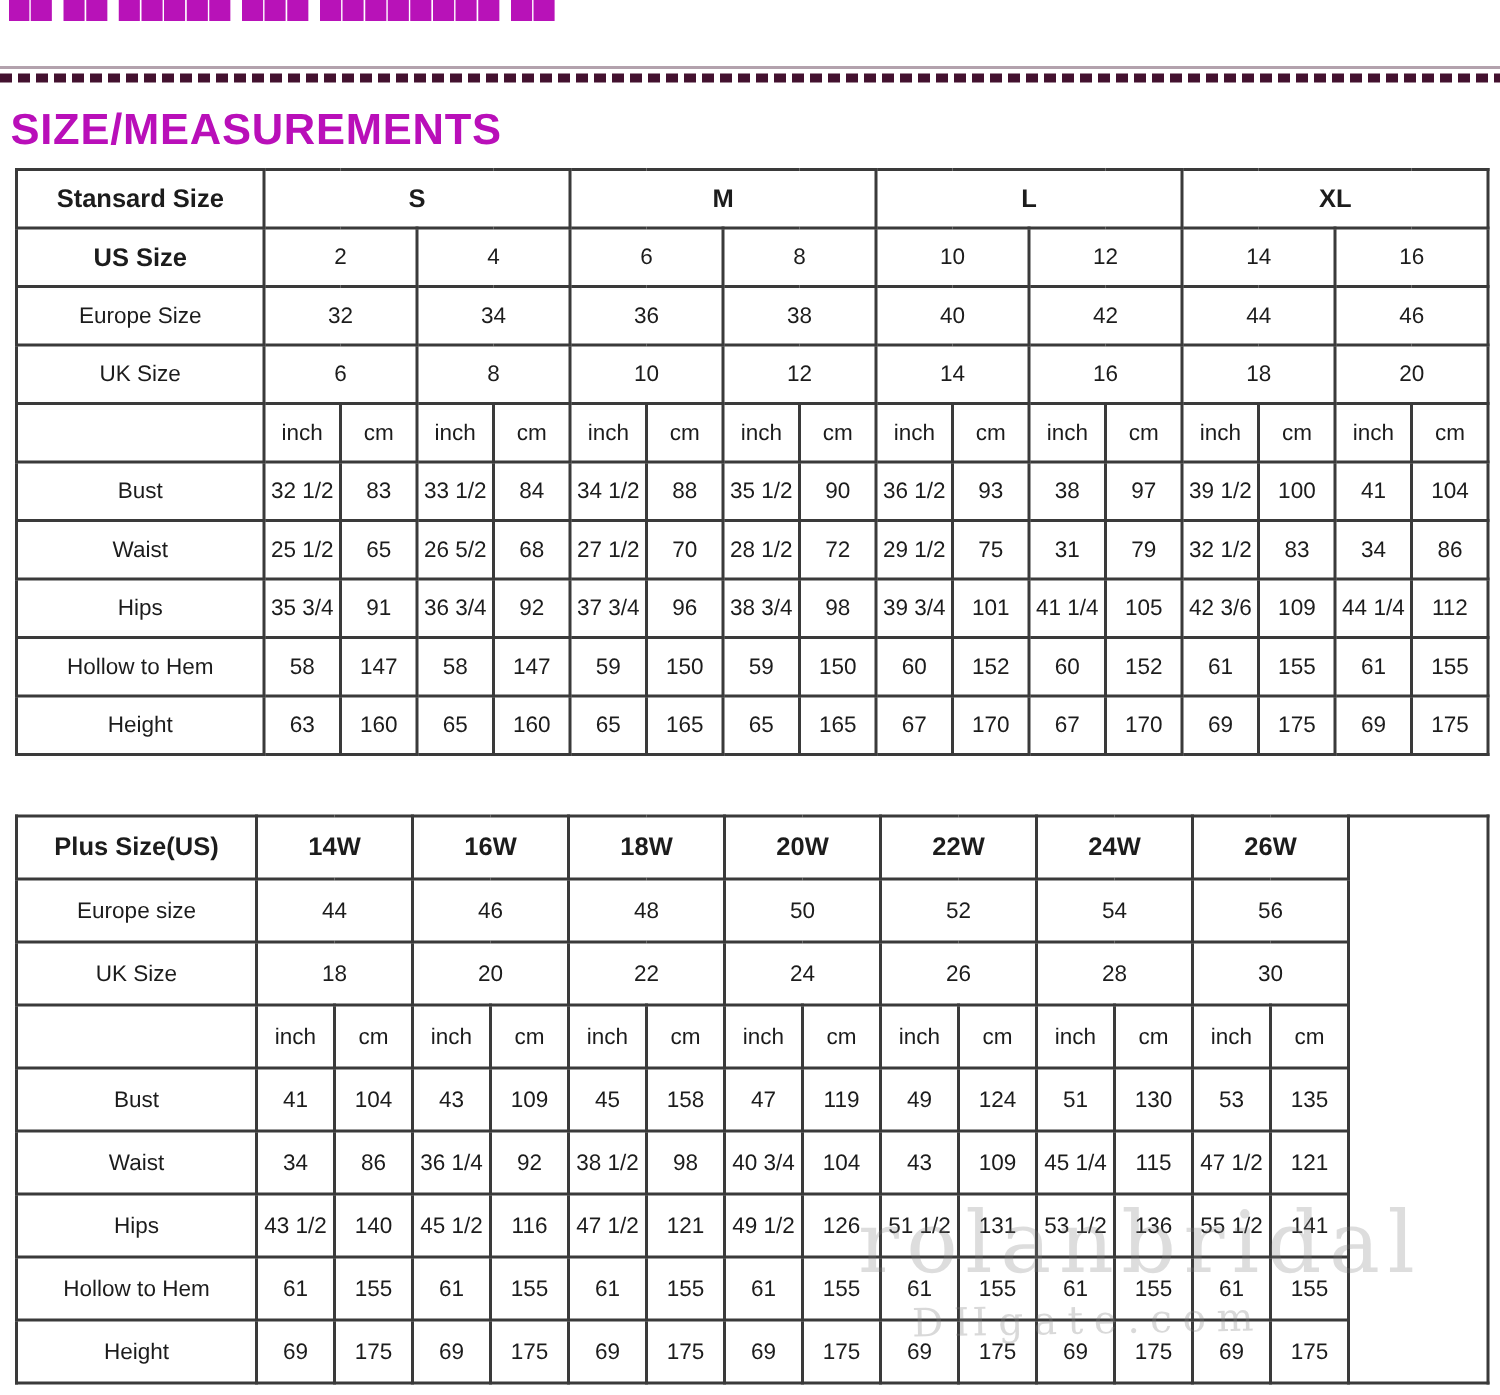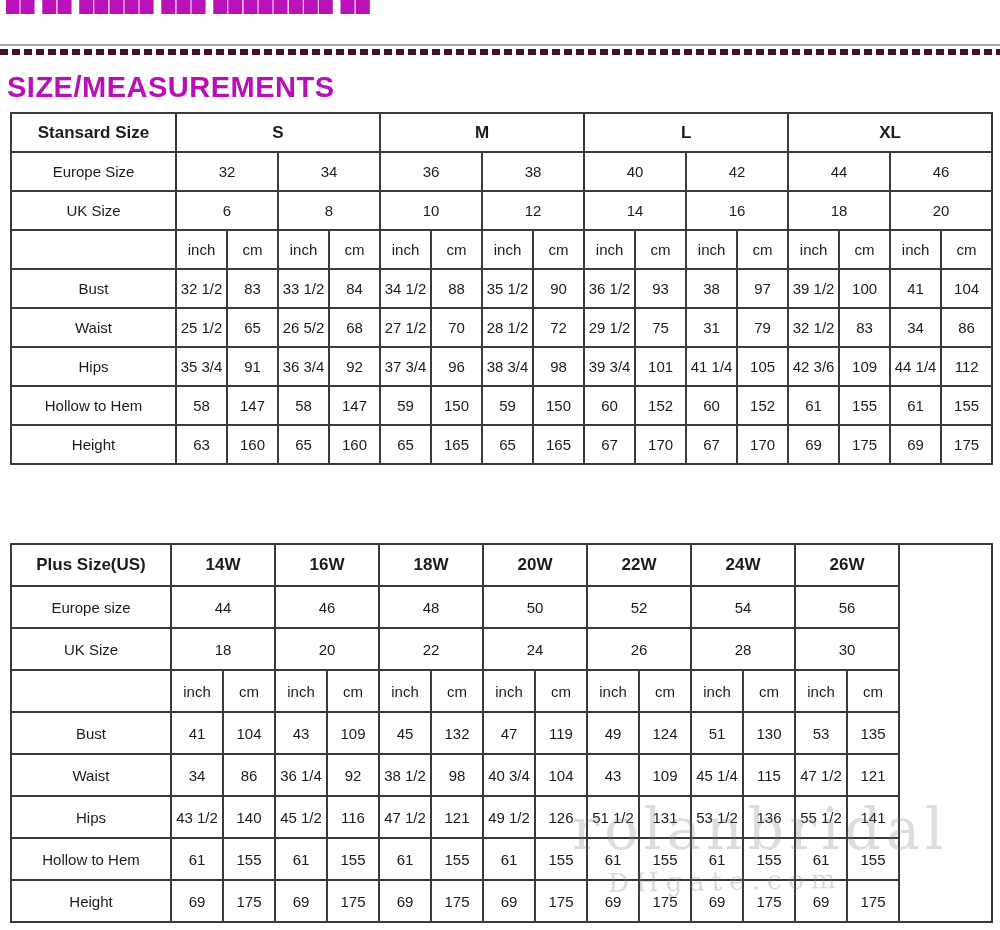--- a/index.html
+++ b/index.html
@@ -98,20 +98,31 @@
       <col style="width: 51px;">
       <col style="width: 51px;">
     </colgroup>
   <tbody>
       <tr class="group-row">
         <th>Stansard Size</th>
         <th colspan="4">S</th>
         <th colspan="4">M</th>
         <th colspan="4">L</th>
         <th colspan="4">XL</th>
+      </tr>
+      <tr>
+        <th class="bold-label">US Size</th>
+        <td colspan="2">2</td>
+        <td colspan="2">4</td>
+        <td colspan="2">6</td>
+        <td colspan="2">8</td>
+        <td colspan="2">10</td>
+        <td colspan="2">12</td>
+        <td colspan="2">14</td>
+        <td colspan="2">16</td>
       </tr>
       <tr>
         <th>Europe Size</th>
         <td colspan="2">32</td>
         <td colspan="2">34</td>
         <td colspan="2">36</td>
         <td colspan="2">38</td>
         <td colspan="2">40</td>
         <td colspan="2">42</td>
         <td colspan="2">44</td>
@@ -313,21 +324,21 @@
         <td>inch</td>
         <td>cm</td>
       </tr>
       <tr>
         <th>Bust</th>
         <td>41</td>
         <td>104</td>
         <td>43</td>
         <td>109</td>
         <td>45</td>
-        <td>132</td>
+        <td>158</td>
         <td>47</td>
         <td>119</td>
         <td>49</td>
         <td>124</td>
         <td>51</td>
         <td>130</td>
         <td>53</td>
         <td>135</td>
       </tr>
       <tr>

